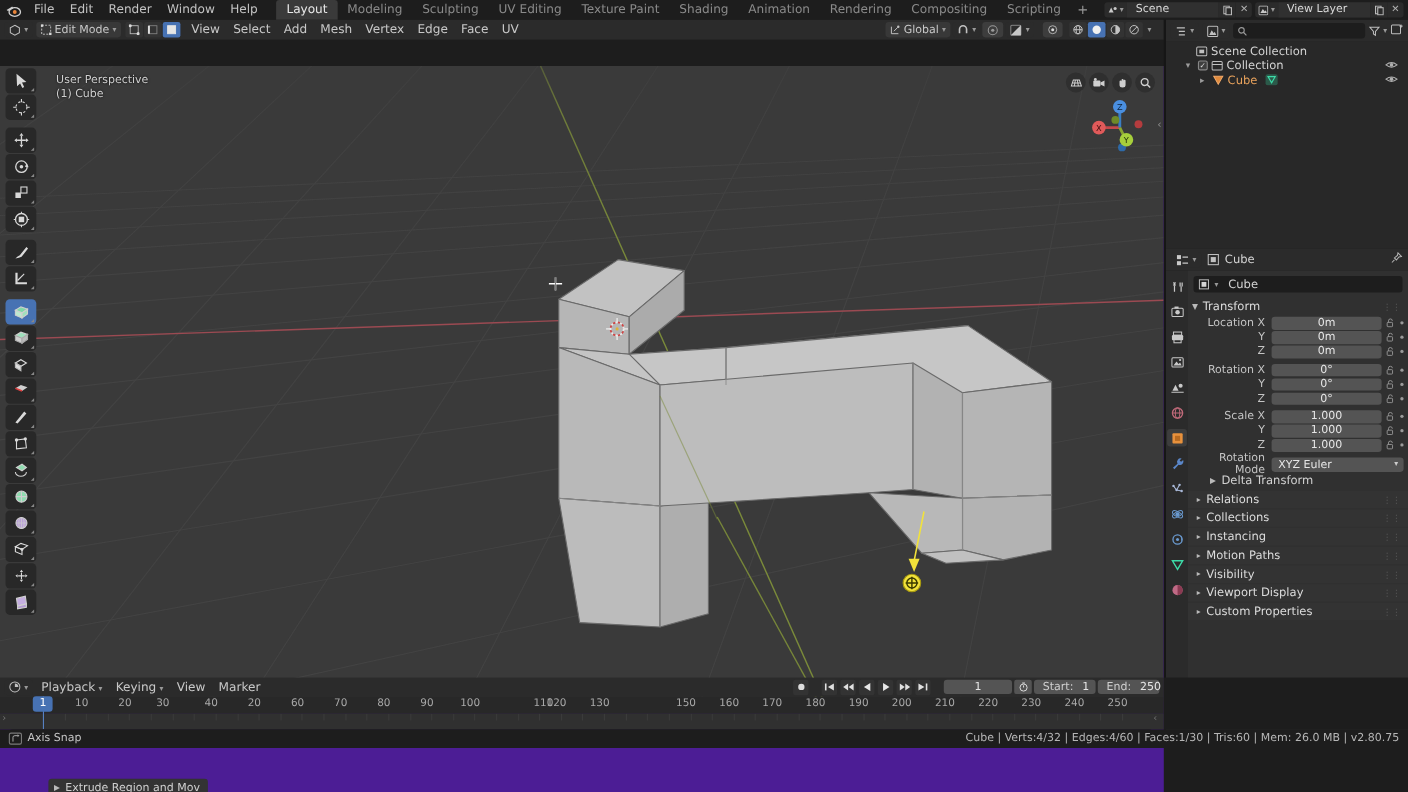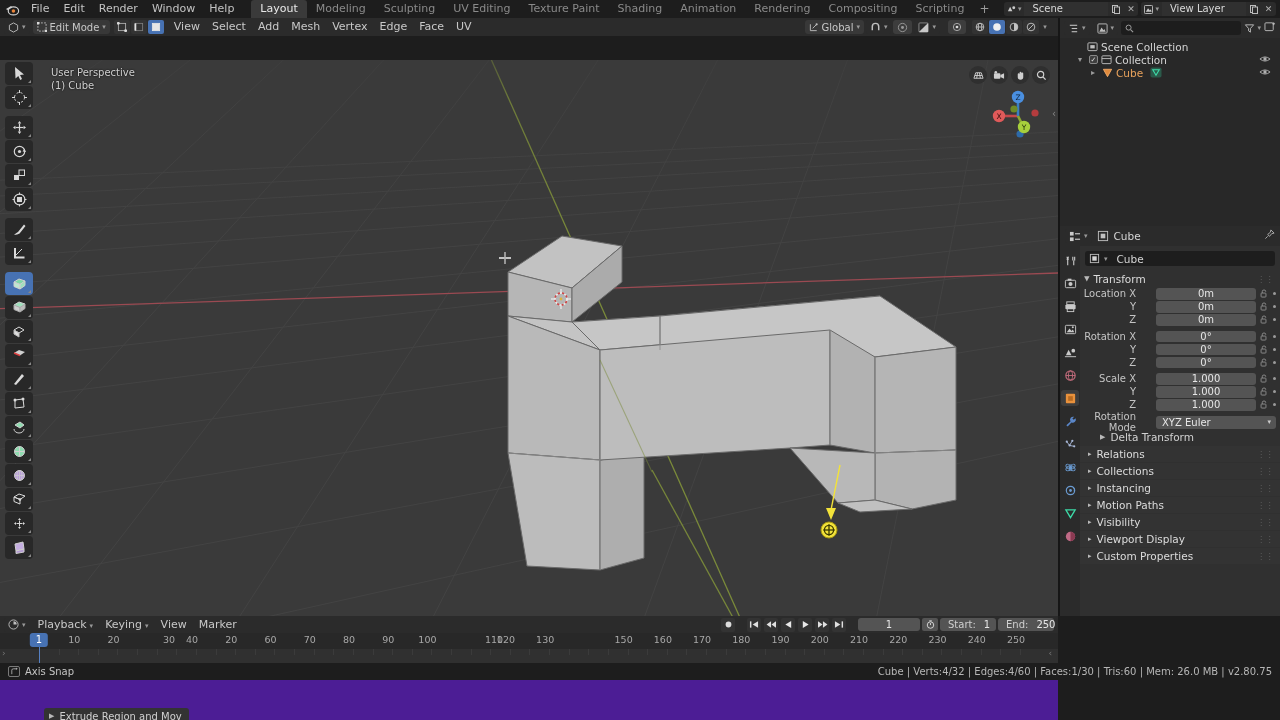--- a/index.html
+++ b/index.html
@@ -139,21 +139,21 @@
   .name-field {
     margin: 2px 5px 5px 5px; height: 15px; background: #1d1d1d; border-radius: 3px;
     display: flex; align-items: center; gap: 4px; padding: 0 4px; font-size: 10.5px;
   }
   .panel-head {
     display: flex; align-items: center; gap: 4px; height: 16px; padding-left: 4px;
     font-size: 10.5px; color: #dcdcdc; position: relative;
   }
   .panel-head .grip { position: absolute; right: 6px; color: #5e5e5e; font-size: 8px; letter-spacing: 0.5px; }
   .prow { display: flex; align-items: center; height: 12.5px; margin: 0.5px 0; padding-right: 4px; }
-  .plabel { width: 76px; text-align: right; padding-right: 20px; font-size: 10px; color: #c4c4c4; }
+  .plabel { width: 76px; text-align: right; padding-right: 6px; font-size: 10px; color: #c4c4c4; }
   .pval {
     flex: 1; background: #545454; border-radius: 3px; height: 11.5px; line-height: 11.5px;
     text-align: center; font-size: 10px; color: #e6e6e6;
   }
   .pval.select {
     background: #545454; text-align: left; padding-left: 6px; position: relative;
   }
   .pval.select::after { content: "\25BE"; position: absolute; right: 5px; font-size: 7px; color: #ccc; }
   .lockdot { width: 9px; display: flex; align-items: center; justify-content: center; margin-left: 3px; }
   .dot { width: 3px; height: 3px; border-radius: 50%; background: #9a9a9a; margin-left: 5px; }
@@ -1153,21 +1153,21 @@
       </div>
       <div class="numfield lbl" style="width:56px;justify-content:space-between">
         <b>End:</b>
         <span>250</span>
       </div>
     </div>
   </div>
   <div class="tl-ruler" id="tlruler">
       <div class="tl-tick" style="left: 74.3133px;">10</div>
       <div class="tl-tick" style="left: 113.55px;">20</div>
-      <div class="tl-tick" style="left: 169px;">30</div>
+      <div class="tl-tick" style="left: 148px;">30</div>
       <div class="tl-tick" style="left: 192.024px;">40</div>
       <div class="tl-tick" style="left: 231.261px;">20</div>
       <div class="tl-tick" style="left: 270.498px;">60</div>
       <div class="tl-tick" style="left: 309.735px;">70</div>
       <div class="tl-tick" style="left: 348.972px;">80</div>
       <div class="tl-tick" style="left: 388.209px;">90</div>
       <div class="tl-tick" style="left: 427.446px;">100</div>
       <div class="tl-tick" style="left: 494px;">110</div>
       <div class="tl-tick" style="left: 505.92px;">120</div>
       <div class="tl-tick" style="left: 545.157px;">130</div>

